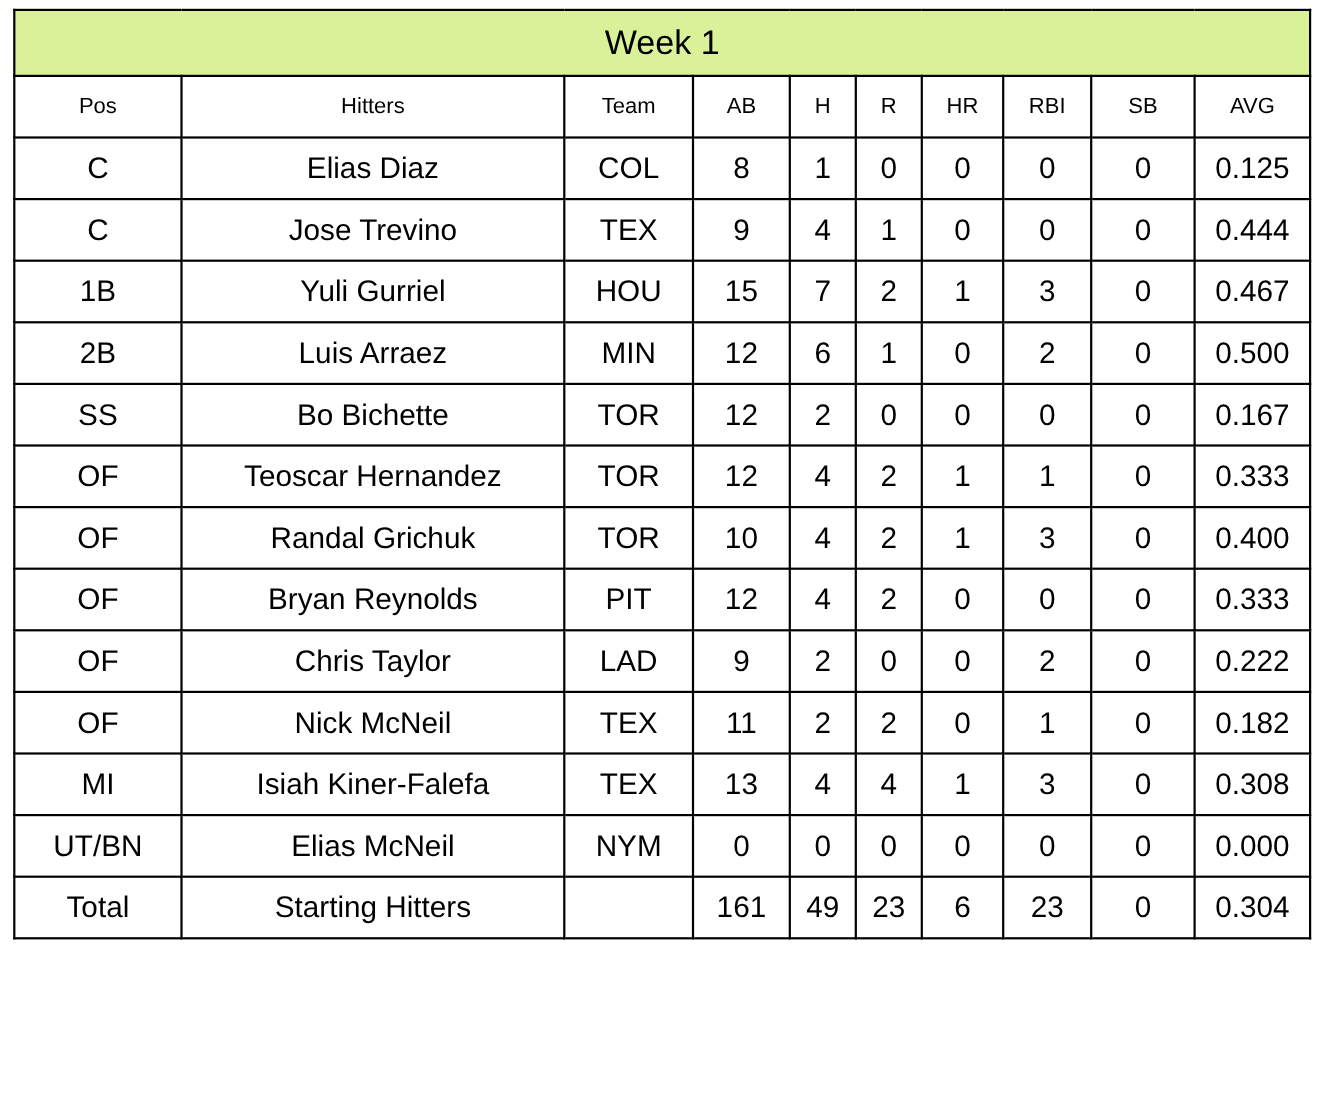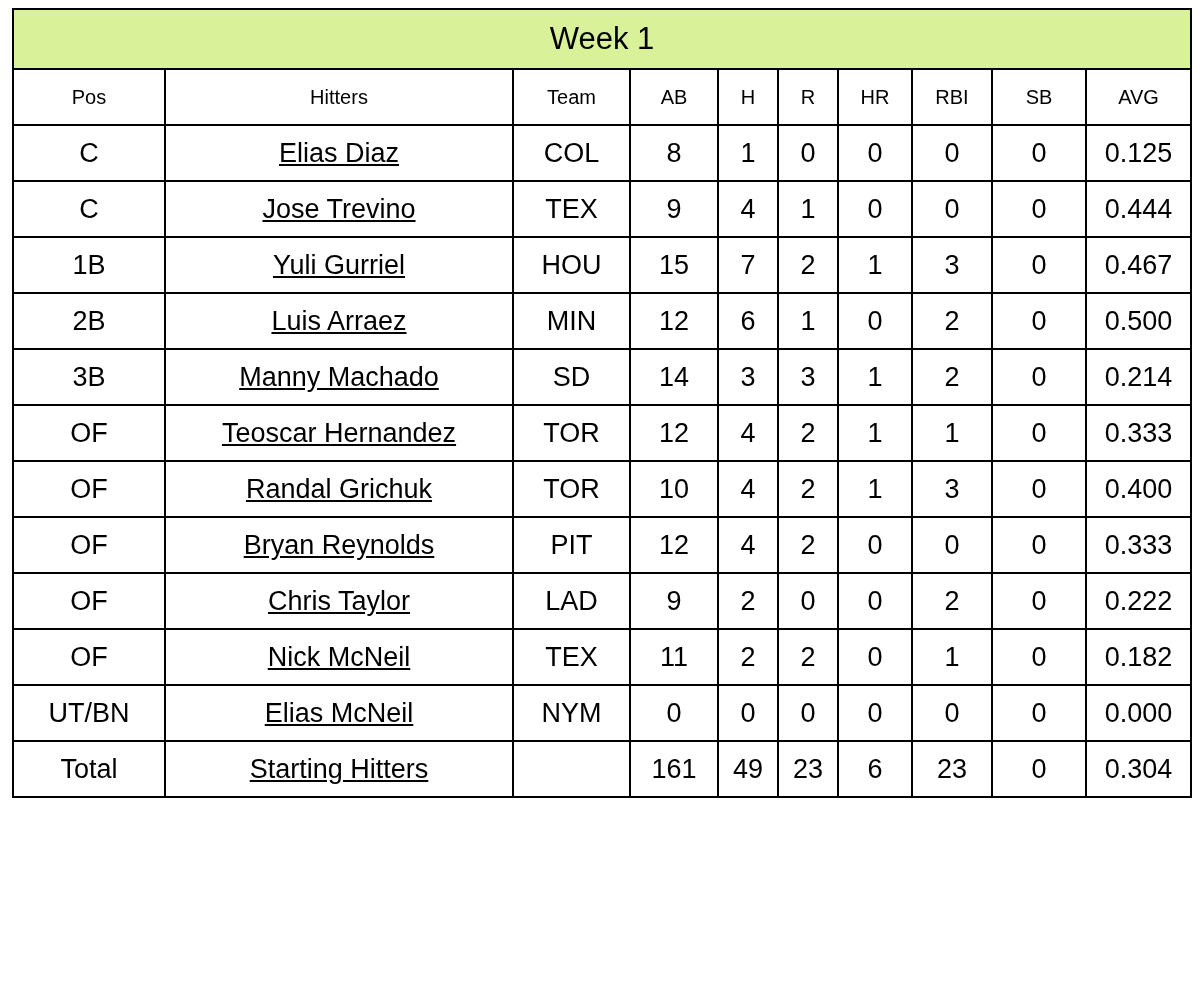--- a/index.html
+++ b/index.html
@@ -53,21 +53,21 @@
   .col-pos   { width: 152px; }
   .col-hitter{ width: 348px; }
   .col-team  { width: 117px; }
   .col-ab    { width: 88px; }
   .col-h     { width: 60px; }
   .col-r     { width: 60px; }
   .col-hr    { width: 74px; }
   .col-rbi   { width: 80px; }
   .col-sb    { width: 94px; }
   .col-avg   { width: 105px; }
-  td.name-cell { font-size: 27px; text-decoration: underline; }
+  td.name-cell { font-size: 27px; }
   tr.total-row td { font-size: 27px; }
 </style>
 </head>
 <body>
 
 <div class="sheet">
   <table class="stats">
     <colgroup>
       <col class="col-pos">
         <col class="col-hitter">
@@ -139,30 +139,30 @@
         <td>MIN</td>
         <td>12</td>
         <td>6</td>
         <td>1</td>
         <td>0</td>
         <td>2</td>
         <td>0</td>
         <td>0.500</td>
       </tr>
       <tr>
-        <td>3B</td>
-        <td class="name-cell">Manny Machado</td>
-        <td>SD</td>
-        <td>14</td>
-        <td>3</td>
-        <td>3</td>
-        <td>1</td>
-        <td>2</td>
-        <td>0</td>
-        <td>0.214</td>
+        <td>SS</td>
+        <td class="name-cell">Bo Bichette</td>
+        <td>TOR</td>
+        <td>12</td>
+        <td>2</td>
+        <td>0</td>
+        <td>0</td>
+        <td>0</td>
+        <td>0</td>
+        <td>0.167</td>
       </tr>
       <tr>
         <td>OF</td>
         <td class="name-cell">Teoscar Hernandez</td>
         <td>TOR</td>
         <td>12</td>
         <td>4</td>
         <td>2</td>
         <td>1</td>
         <td>1</td>
@@ -209,20 +209,32 @@
         <td>OF</td>
         <td class="name-cell">Nick McNeil</td>
         <td>TEX</td>
         <td>11</td>
         <td>2</td>
         <td>2</td>
         <td>0</td>
         <td>1</td>
         <td>0</td>
         <td>0.182</td>
+      </tr>
+      <tr>
+        <td>MI</td>
+        <td class="name-cell">Isiah Kiner-Falefa</td>
+        <td>TEX</td>
+        <td>13</td>
+        <td>4</td>
+        <td>4</td>
+        <td>1</td>
+        <td>3</td>
+        <td>0</td>
+        <td>0.308</td>
       </tr>
       <tr>
         <td>UT/BN</td>
         <td class="name-cell">Elias McNeil</td>
         <td>NYM</td>
         <td>0</td>
         <td>0</td>
         <td>0</td>
         <td>0</td>
         <td>0</td>

